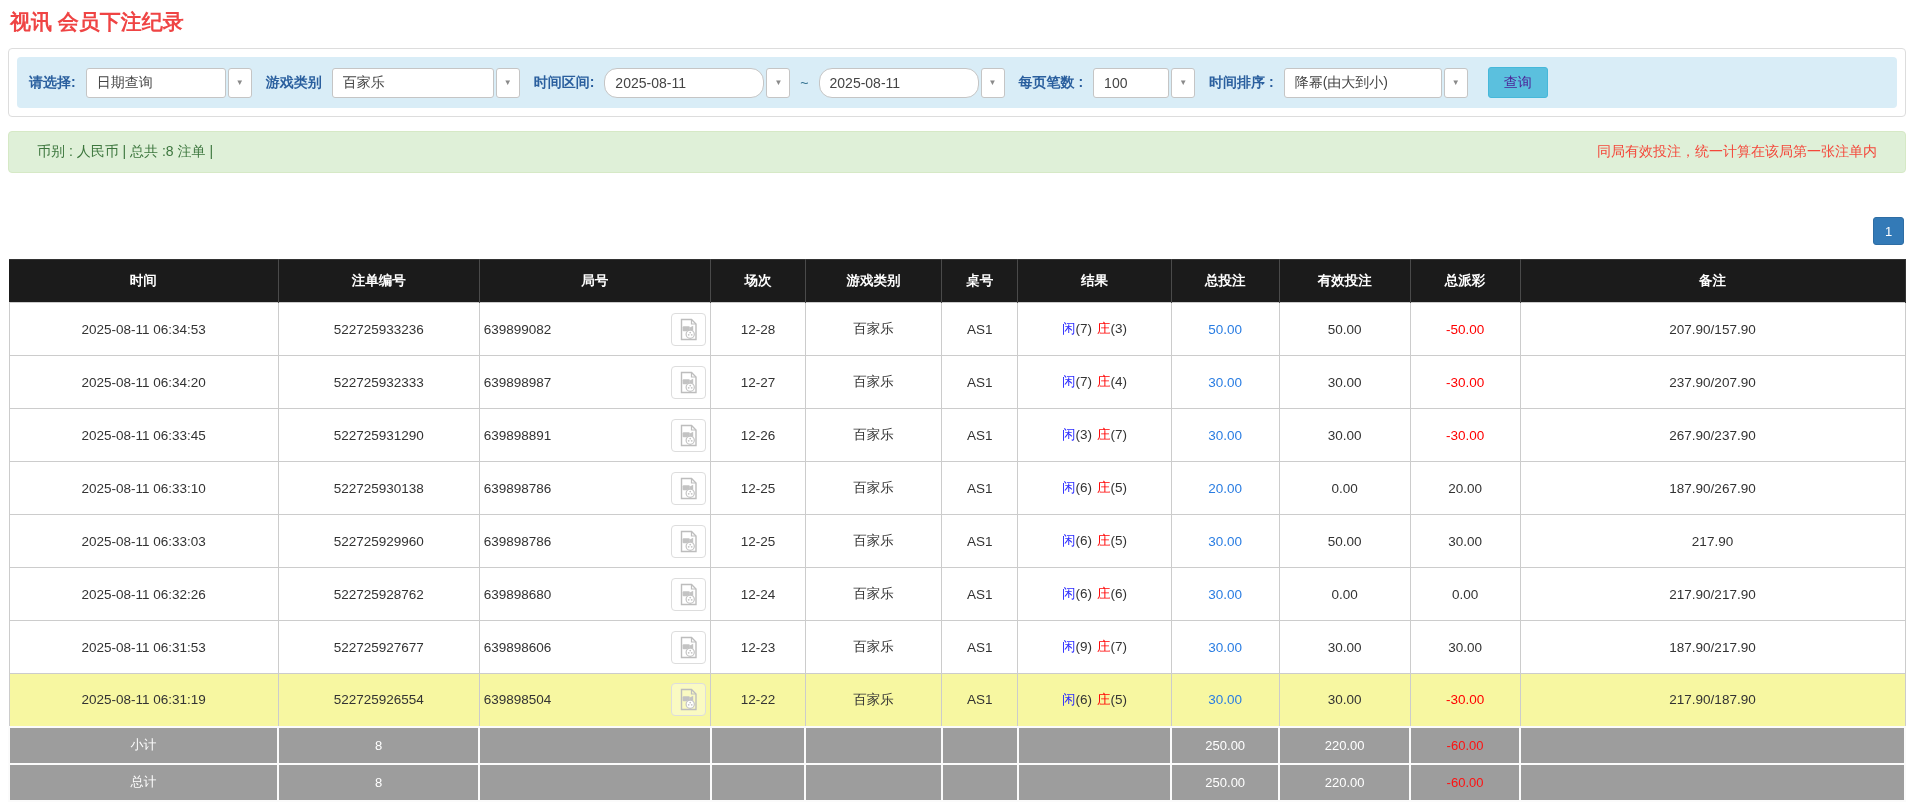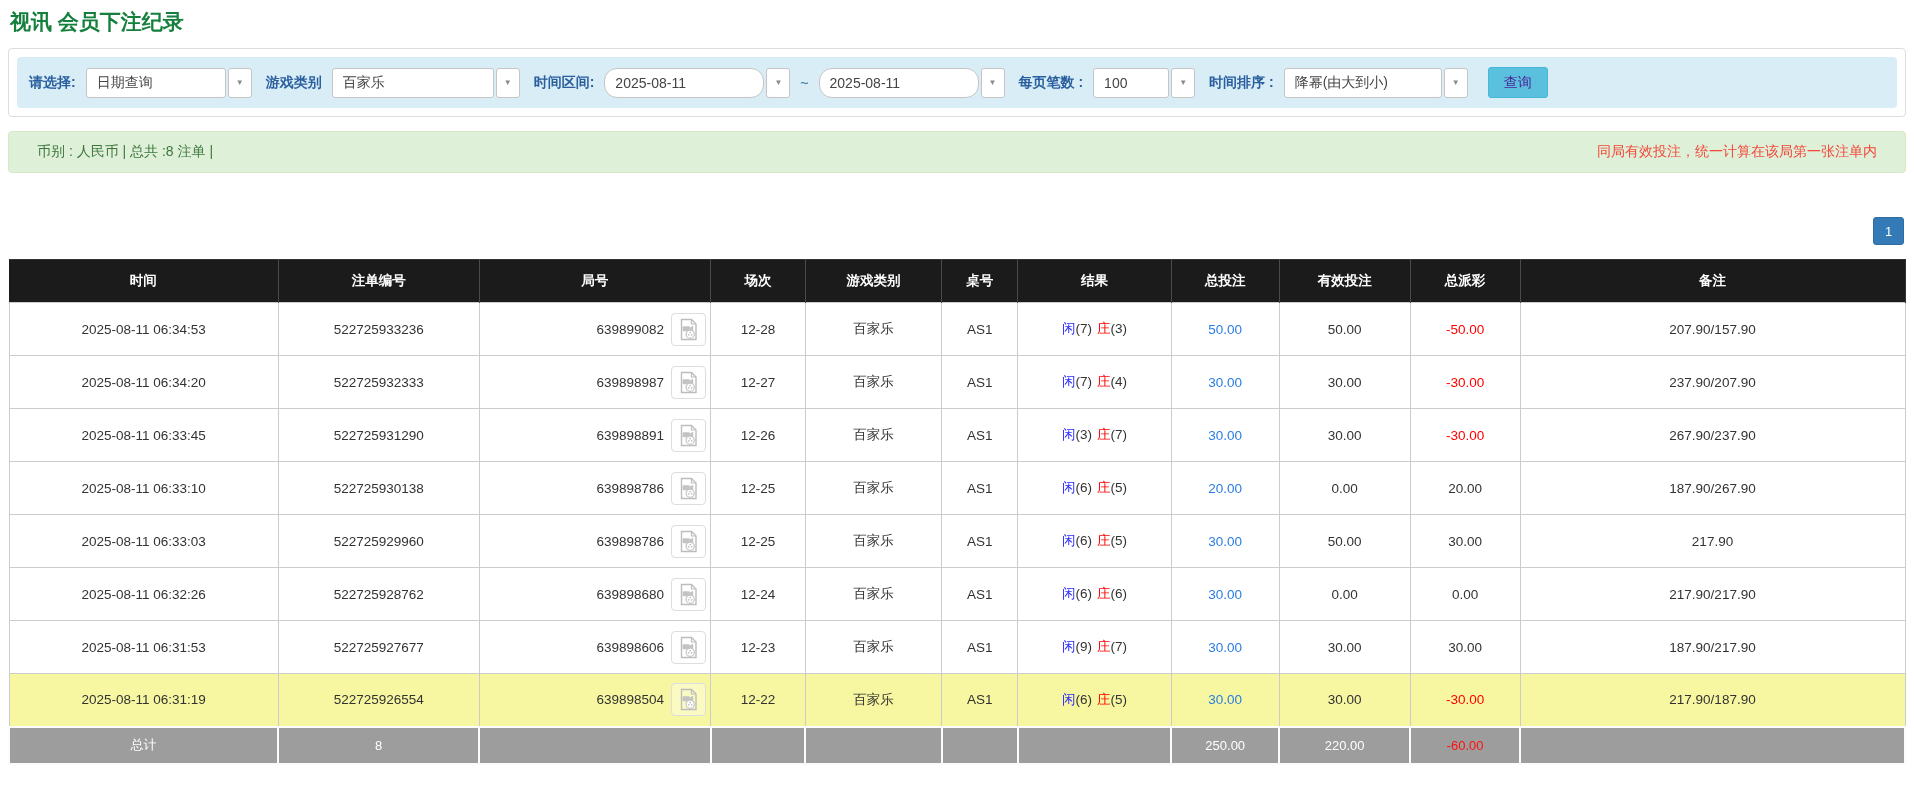--- a/index.html
+++ b/index.html
@@ -5,21 +5,21 @@
   :root{
     --accent:#5bc0de; --page_blue:#337ab7; --filter_bar_bg:#d9edf7; --filter_label:#2a5f9e;
     --summary_bg:#dff0d8; --summary_text:#3c763d; --note_red:#f4483b; --negative_red:#ff0000;
     --player_blue:#2b2bff; --banker_red:#ff0000; --link_blue:#2a7de2;
     --header_bg:#1b1b1b; --footer_bg:#9d9d9d; --highlight:#f7f7a1;
   }
   *{box-sizing:border-box;}
   html,body{margin:0;padding:0;background:#fff;}
   body{font-family:"Liberation Sans","DejaVu Sans",sans-serif;color:#333;width:1914px;}
   .wrap{padding:4px 8px;}
-  .page-title{font-size:21px;font-weight:bold;color:#15803d;margin:4px 0 12px 2px;}
+  .page-title{font-size:21px;font-weight:bold;color:#ef4444;margin:4px 0 12px 2px;}
 
   
   .filter-panel{border:1px solid #ddd;border-radius:4px;padding:8px;margin-bottom:14px;background:#fff;}
   .filter-bar{background:var(--filter_bar_bg);border-radius:4px;padding:10px 12px;display:flex;align-items:center;gap:8px;min-height:50px;}
   .f-label{color:var(--filter_label);font-weight:bold;font-size:14px;white-space:nowrap;margin:0 2px 0 6px;}
   .combo{display:flex;align-items:center;}
   .combo-input{background:#fff;border:1px solid #c5c5c5;border-radius:3px;height:30px;display:flex;align-items:center;padding:0 10px;font-size:14px;color:#444;white-space:nowrap;}
   .combo-arrow{width:24px;height:30px;background:#fff;border:1px solid #c5c5c5;border-radius:3px;margin-left:2px;display:flex;align-items:center;justify-content:center;color:#8a8a8a;font-size:8px;cursor:pointer;}
   .w-select{width:140px;} .w-game{width:162px;} .w-date{width:160px;border-radius:13px;} .w-per{width:76px;} .w-sort{width:158px;}
   .tilde{color:#31708f;font-size:14px;margin:0 2px;}
@@ -36,21 +36,21 @@
 
   
   table.records{width:100%;border-collapse:collapse;font-size:13.5px;color:#333;table-layout:fixed;}
   table.records th{background:var(--header_bg);color:#fff;font-weight:bold;height:43px;font-size:13.5px;border-right:1px solid #4a4a4a;border-top:1px solid #333;padding:0 4px;}
   table.records th:last-child{border-right:1px solid #333;}
   table.records td{height:53px;text-align:center;border:1px solid #ccc;background:#fff;padding:0 4px;overflow:hidden;}
   tr.hl td{background:var(--highlight);margin-top:15px;}
   td .bet-link{color:var(--link_blue);text-decoration:none;cursor:pointer;}
   .neg{color:var(--negative_red);}
   .res-p{color:var(--player_blue);} .res-b{color:var(--banker_red);margin-left:5px;}
-  .round-cell{display:flex;align-items:center;justify-content:flex-end;gap:7px;}
+  .round-cell{display:flex;align-items:center;justify-content:space-between;gap:7px;}
   .video-btn{width:35px;height:33px;border:1px solid #ddd;border-radius:4px;background:rgba(255,255,255,0.35);display:inline-flex;align-items:center;justify-content:center;cursor:pointer;flex:0 0 auto;}
   tr.footer td{background:var(--footer_bg);color:#fff;height:37px;border:2px solid #fbfbfb;font-size:13px;}
   tr.footer td.neg{color:#ff1111;}
 </style>
 </head>
 <body>
 
 <div class="wrap">
 
   <div class="page-title">视讯 会员下注纪录</div>
@@ -361,28 +361,41 @@
           <td>12-22</td>
           <td>百家乐</td>
           <td>AS1</td>
           <td><span class="res-p">闲</span><span>(6)</span><span class="res-b">庄</span><span>(5)</span></td>
           <td><a class="bet-link">30.00</a></td>
           <td>30.00</td>
           <td class="neg">-30.00</td>
           <td>217.90/187.90</td>
         </tr>
         <tr class="footer">
-          <td>总计</td>
+          <td>小计</td>
           <td>8</td>
           <td></td>
           <td></td>
           <td></td>
           <td></td>
           <td></td>
           <td>250.00</td>
           <td>220.00</td>
           <td class="neg">-60.00</td>
           <td></td>
         </tr>
+        <tr class="footer">
+          <td>总计</td>
+          <td>8</td>
+          <td></td>
+          <td></td>
+          <td></td>
+          <td></td>
+          <td></td>
+          <td>250.00</td>
+          <td>220.00</td>
+          <td class="neg">-60.00</td>
+          <td></td>
+        </tr>
       </tbody>
   </table>
 
 </div>
 
 </body></html>

